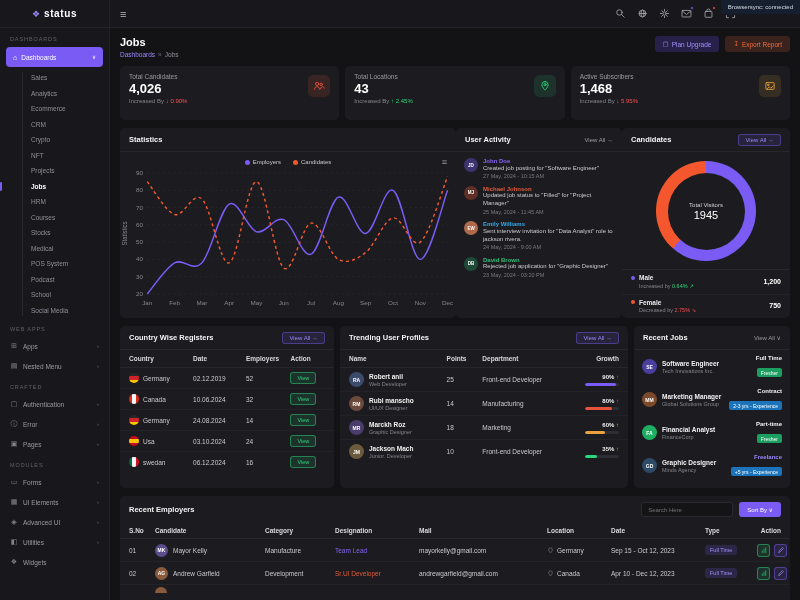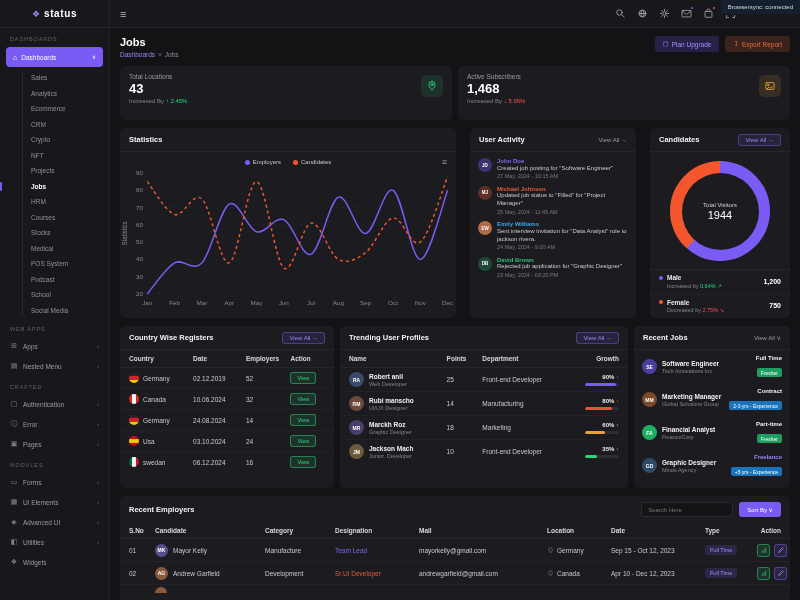--- a/index.html
+++ b/index.html
@@ -49,21 +49,21 @@
 .stat-change{font-size:6px;color:#84848d;margin-top:2px}
 .stat-icon{position:absolute;right:9px;top:9px;width:22px;height:22px;border-radius:5px;display:flex;align-items:center;justify-content:center}
 .stat-icon svg{width:12px;height:12px;fill:none;stroke:currentColor;stroke-width:1.2;stroke-linecap:round;stroke-linejoin:round}
 
 .card{background:#1c1c20;border-radius:5px;overflow:hidden;display:flex;flex-direction:column}
 .card-head{min-height:24px;display:flex;align-items:center;padding:0 9px;border-bottom:1px solid #26262b}
 .card-title{font-size:7.5px;font-weight:bold;color:#f2f2f4}
 .view-all-btn{margin-left:auto;font-size:6px;color:#9b86f7;background:rgba(122,92,245,.12);border:1px solid rgba(122,92,245,.45);border-radius:3px;padding:2px 6px;cursor:pointer;font-family:inherit}
 .view-all-text{margin-left:auto;font-size:6px;color:#9a9aa2;cursor:pointer}
 
-.row2{display:flex;gap:14px;margin-bottom:8px;height:190px}
+.row2{display:flex;gap:0;margin-bottom:8px;height:190px}
 .stats-card{width:336px;min-width:336px;position:relative}
 .stats-legend{display:flex;justify-content:center;gap:12px;font-size:6px;color:#c5c5cc;padding:7px 0 2px}
 .lg-dot{width:5px;height:5px;border-radius:50%;display:inline-block;margin-right:3px;vertical-align:middle}
 .chart-menu{position:absolute;right:9px;top:30px;font-size:9px;color:#9a9aa2;cursor:pointer;line-height:1}
 #stats-svg{width:100%;height:142px;display:block}
 #stats-svg text{font-size:6px;fill:#86868f}
 .ua-card{width:166px;min-width:166px}
 .ua-list{padding:6px 8px;overflow:hidden}
 .ua-item{display:flex;gap:5px;margin-bottom:6.5px}
 .ua-avatar{width:14px;height:14px;border-radius:50%;font-size:4.5px;font-weight:bold;display:flex;align-items:center;justify-content:center;color:#fff;flex:none}
@@ -350,20 +350,33 @@
             </button>
           <button class="btn-export">
               <span>↧</span>
               <span>Export Report</span>
             </button>
         </div>
       </div>
 
       <div class="cards-row">
         <div class="stat-card">
+          <div class="stat-label">Total Candidates</div>
+          <div class="stat-value">4,026</div>
+          <div class="stat-change"><span>Increased By</span> <span style="color: rgb(251, 79, 79);"><span>↓</span> <span>0.90%</span></span></div>
+          <div class="stat-icon" style="background: rgba(230, 83, 60, 0.14); color: rgb(230, 83, 60);">
+            <svg viewBox="0 0 16 16">
+                <circle cx="5.5" cy="5.2" r="2.1"></circle>
+                <circle cx="10.8" cy="5.8" r="1.7"></circle>
+                <path d="M2,12.5 c0-2.3 1.6-3.6 3.5-3.6 s3.5,1.3 3.5,3.6"></path>
+                <path d="M10,11.6 c.3-1.7 1.3-2.6 2.7-2.6 1,0 1.9,.6 2.3,2"></path>
+              </svg>
+          </div>
+        </div>
+        <div class="stat-card">
           <div class="stat-label">Total Locations</div>
           <div class="stat-value">43</div>
           <div class="stat-change"><span>Increased By</span> <span style="color: rgb(43, 214, 124);"><span>↑</span> <span>2.45%</span></span></div>
           <div class="stat-icon" style="background: rgba(43, 214, 124, 0.12); color: rgb(43, 214, 124);">
             <svg viewBox="0 0 16 16">
                 <path d="M8,2 a4.2,4.2 0 0 1 4.2,4.2 C12.2,9.5 8,13.5 8,13.5 S3.8,9.5 3.8,6.2 A4.2,4.2 0 0 1 8,2 Z"></path>
                 <circle cx="8" cy="6.2" r="1.5"></circle>
               </svg>
           </div>
         </div>
@@ -470,21 +483,21 @@
 
         <div class="card cand-card">
           <div class="card-head">
             <span class="card-title">Candidates</span>
             <button class="view-all-btn">View All →</button>
           </div>
           <div class="donut-wrap">
             <div class="donut" id="donut" style="background: conic-gradient(rgb(122, 92, 245) 0deg, rgb(122, 92, 245) 61.5385%, rgb(244, 87, 46) 61.5385%, rgb(244, 87, 46) 100%);">
               <div class="donut-hole">
                 <span class="donut-label">Total Visitors</span>
-                <span class="donut-value">1944</span>
+                <span class="donut-value">1945</span>
               </div>
             </div>
           </div>
           <div class="cand-rows">
 
           <div class="cand-row">
               <div>
                 <div class="cand-name">
                     <span class="cdot" style="background: rgb(122, 92, 245);"></span>
                     <span>Male</span>

